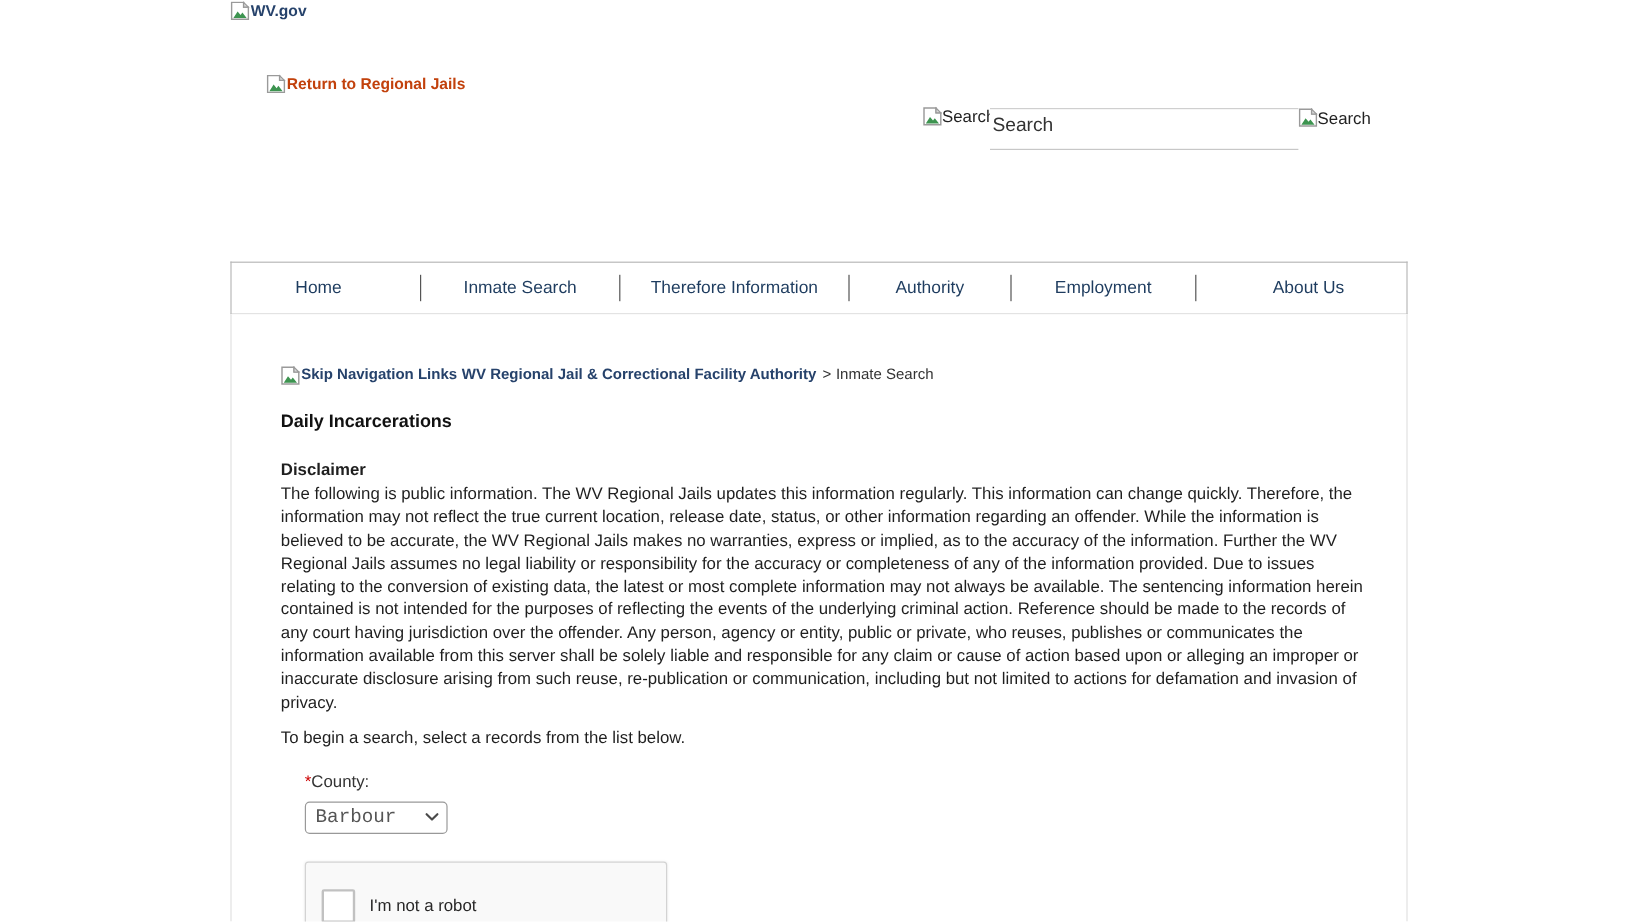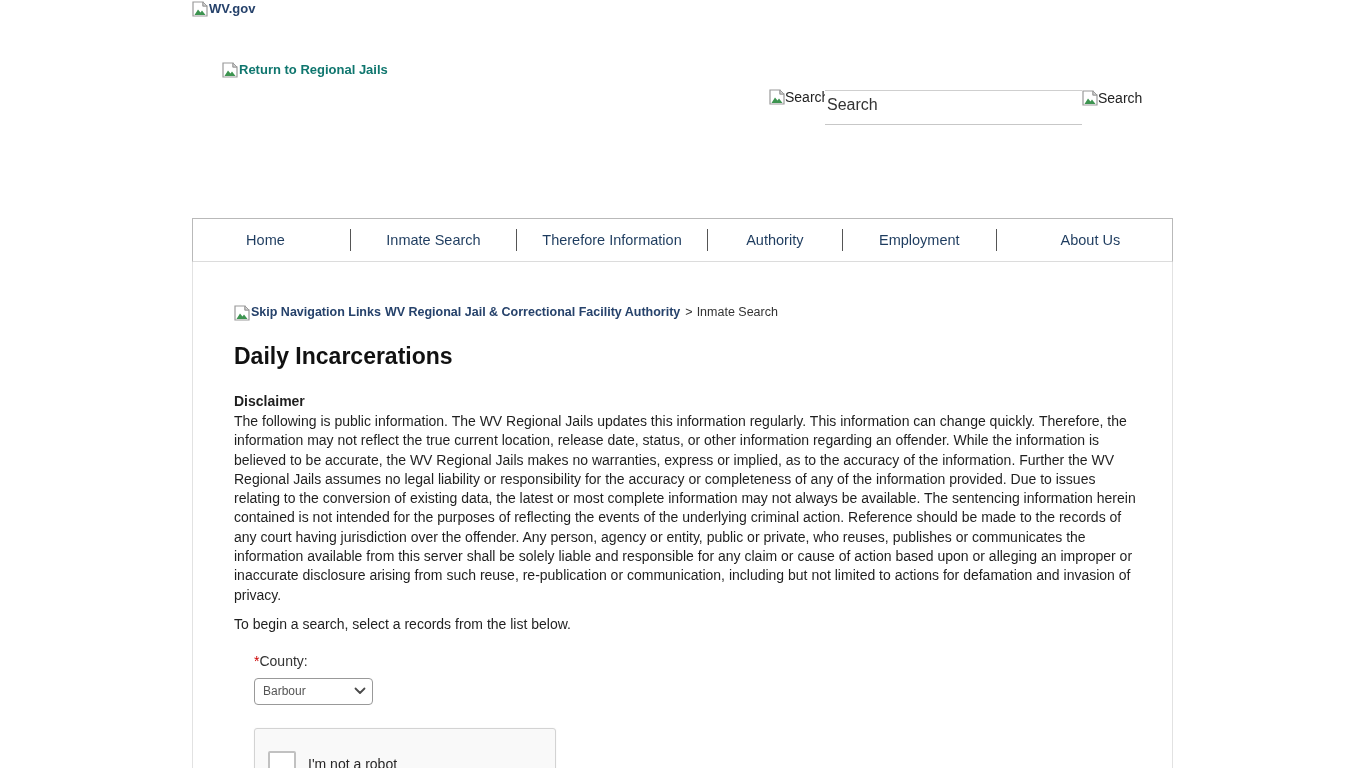--- a/index.html
+++ b/index.html
@@ -4,21 +4,21 @@
 <style>
   * { margin:0; padding:0; box-sizing:border-box; }
   html,body { width:1366px; height:768px; background:#ffffff; overflow:hidden;
               font-family:"Liberation Sans", sans-serif; color:#1f1f1f; }
   .page { position:relative; width:1366px; height:768px; background:#fff; }
 
   
   .alt-link { text-decoration:none; display:inline-flex; align-items:flex-start; gap:1px; cursor:pointer;text-align:center; }
   .broken-ico { display:inline-block; width:16px; height:16px; flex:0 0 16px; }
   .wvgov { position:absolute; left:192px; top:1px; font-size:13px; font-weight:bold; color:#26426b; }
-  .return-link { position:absolute; left:222px; top:62px; font-size:13px; font-weight:bold; color:#0f766e; }
+  .return-link { position:absolute; left:222px; top:62px; font-size:13px; font-weight:bold; color:#c2410c; }
 
   .search-row { position:absolute; left:769px; top:88px; width:373px; height:38px; }
   .search-alt { position:absolute; font-size:14px; color:#222; display:inline-flex; align-items:flex-start; }
   .search-alt.left  { left:0; top:1px; }
   .search-alt.right { left:313px; top:2px; }
   .search-input { position:absolute; left:56px; top:2px; width:257px; height:35px;
                   border:0; border-top:1px solid #cfcfcf; border-bottom:1px solid #c7c7c7;
                   font-family:"Liberation Sans", sans-serif; font-size:16px; color:#333;
                   padding:0 0 6px 2px; outline:none; background:#fff; }
 
@@ -35,32 +35,32 @@
   .content { position:absolute; left:192px; top:262px; width:981px; height:506px;
              border-left:1px solid #e2e2e2; border-right:1px solid #e2e2e2;
              background:#fff; padding:43px 0 15px 41px; }
 
   .breadcrumb { display:flex; align-items:flex-start; font-size:12.5px; }
   .crumb-link { font-weight:bold; color:#26426b; text-decoration:none; cursor:pointer; }
   .crumb-cur  { color:#333; font-weight:normal; margin-left:4px; }
   .crumb-sep  { color:#333; font-weight:normal; margin-left:5px; }
   .skip-alt   { font-weight:bold; color:#26426b; margin-right:4px; display:inline-flex; }
 
-  h1.page-title { font-size:23px; font-weight:bold; color:#111; margin:22px 0 0 0; letter-spacing:0; }
+  h1.page-title { font-size:15px; font-weight:bold; color:#111; margin:22px 0 0 0; letter-spacing:0; }
 
   .disclaimer-head { font-size:14px; font-weight:bold; margin-top:23px; color:#1f1f1f; }
   .disclaimer-body { width:903px; font-size:14px; line-height:19.3px; color:#1f1f1f; margin-top:3px; }
   .instruction { font-size:14px; margin-top:11px; color:#1f1f1f; }
 
   .county-label { margin:21px 0 0 20px; font-size:14px; color:#333; }
   .req-star { color:#cc0000; }
 
   .county-select-wrap { position:relative; margin:9px 0 0 20px; width:119px; height:27px; }
   select.county-select { width:119px; height:27px; border:1px solid #999; border-radius:4px;
-        background:#fff; color:#555; font-family:Liberation Sans, sans-serif; font-size:12px;
+        background:#fff; color:#555; font-family:Liberation Mono, monospace; font-size:16px;
         padding:0 22px 0 8px; -webkit-appearance:none; appearance:none; cursor:pointer; }
   .chev { position:absolute; right:7px; top:9px; pointer-events:none; }
 
   
   .recaptcha { position:relative; margin:23px 0 0 20px; width:302px; height:78px;
                background:#f9f9f9; border:1px solid #d3d3d3; border-radius:3px;
                box-shadow:0 0 2px rgba(0,0,0,.05); }
   .rc-checkbox { position:absolute; left:13px; top:22px; width:28px; height:28px;
                  background:#fff; border:2px solid #c1c1c1; border-radius:2px; cursor:pointer; }
   .rc-label { position:absolute; left:53px; top:27px; font-size:14px; color:#282727; }

